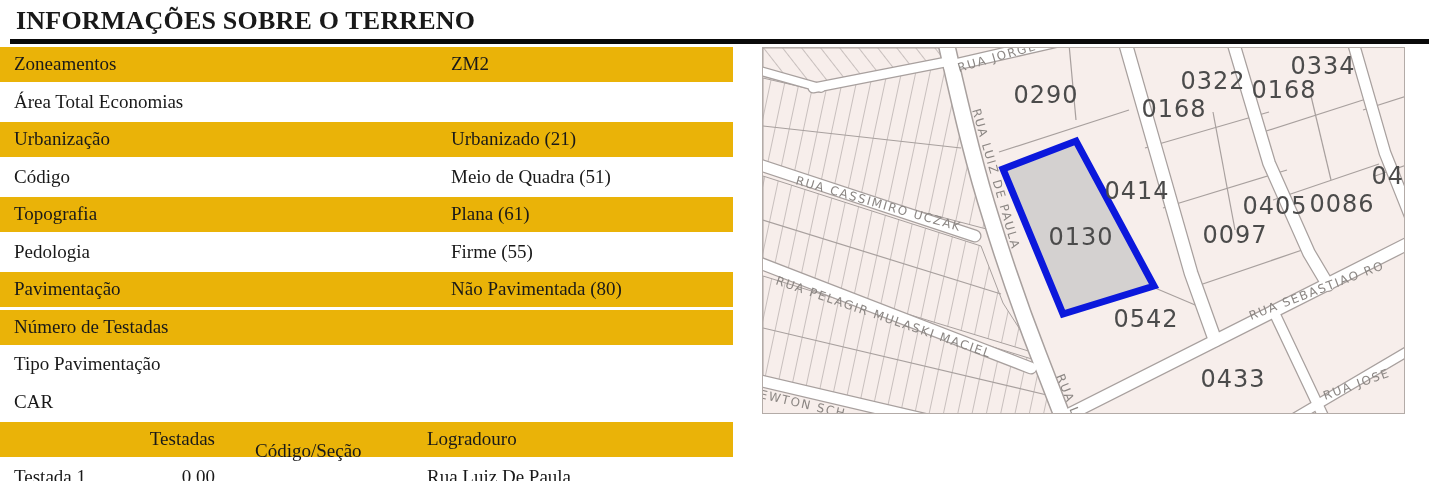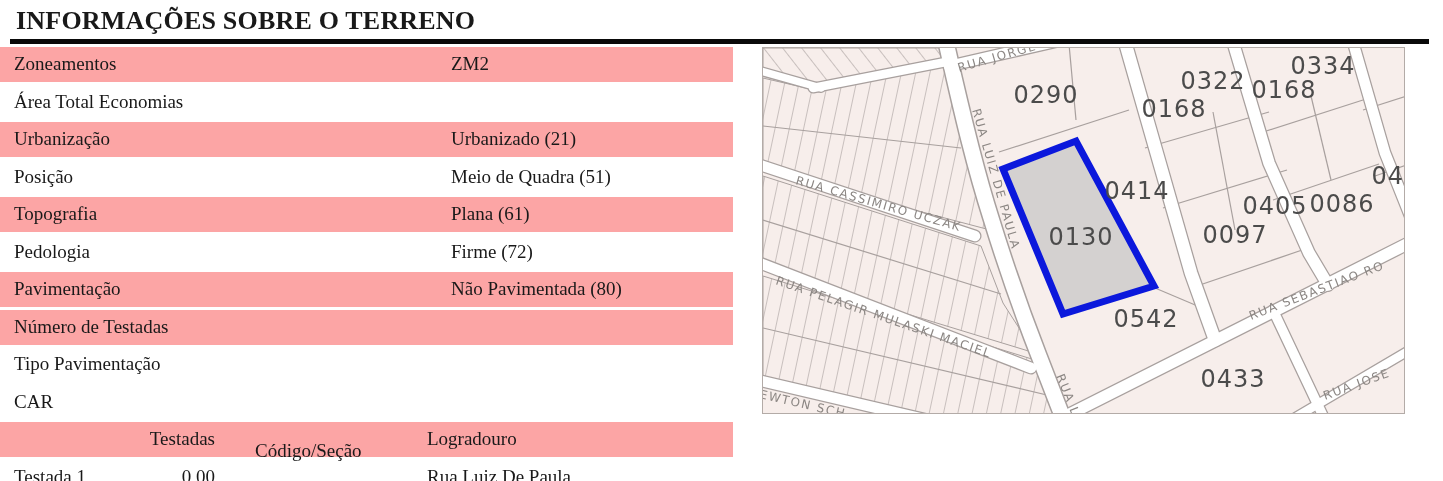--- a/index.html
+++ b/index.html
@@ -10,21 +10,21 @@
   .page-title{
     position:absolute;left:16px;top:6px;font-size:26px;font-weight:bold;
     letter-spacing:.2px;white-space:nowrap;text-align:right;
   }
   .title-rule{position:absolute;left:10px;top:39px;width:1419px;height:5px;background:#0a0a0a;}
   .info-table{position:absolute;left:0;top:47px;width:733px;}
   .row{
     position:relative;height:35px;margin-bottom:2.5px;width:733px;
     font-size:19px;
   }
-  .row.stripe{background:#fca5a5;}
+  .row.stripe{background:#eab308;}
   .row .lbl{position:absolute;left:14px;top:6px;white-space:nowrap;}
   .row .val{position:absolute;left:427px;top:6px;white-space:nowrap;margin-left:24px;}
   .row .num{position:absolute;left:120px;width:95px;top:6px;text-align:right;white-space:nowrap;}
   .row .cod{position:absolute;left:255px;top:18px;white-space:nowrap;text-align:center;}
   .row .log{position:absolute;left:427px;top:6px;white-space:nowrap;}
   .map{
     position:absolute;left:762px;top:47px;width:641px;height:365px;
     border:1px solid #b3aba7;background:#f7eeeb;overflow:hidden;
   }
   .map svg{display:block;}
@@ -44,30 +44,30 @@
   </div>
   <div class="row">
     <span class="lbl">Área Total Economias</span>
     <span class="val"></span>
   </div>
   <div class="row stripe">
     <span class="lbl">Urbanização</span>
     <span class="val">Urbanizado (21)</span>
   </div>
   <div class="row">
-    <span class="lbl">Posição</span>
+    <span class="lbl">Código</span>
     <span class="val">Meio de Quadra (51)</span>
   </div>
   <div class="row stripe">
     <span class="lbl">Topografia</span>
     <span class="val">Plana (61)</span>
   </div>
   <div class="row">
     <span class="lbl">Pedologia</span>
-    <span class="val">Firme (72)</span>
+    <span class="val">Firme (55)</span>
   </div>
   <div class="row stripe">
     <span class="lbl">Pavimentação</span>
     <span class="val">Não Pavimentada (80)</span>
   </div>
   <div class="row stripe">
     <span class="lbl">Número de Testadas</span>
     <span class="val"></span>
   </div>
   <div class="row">

